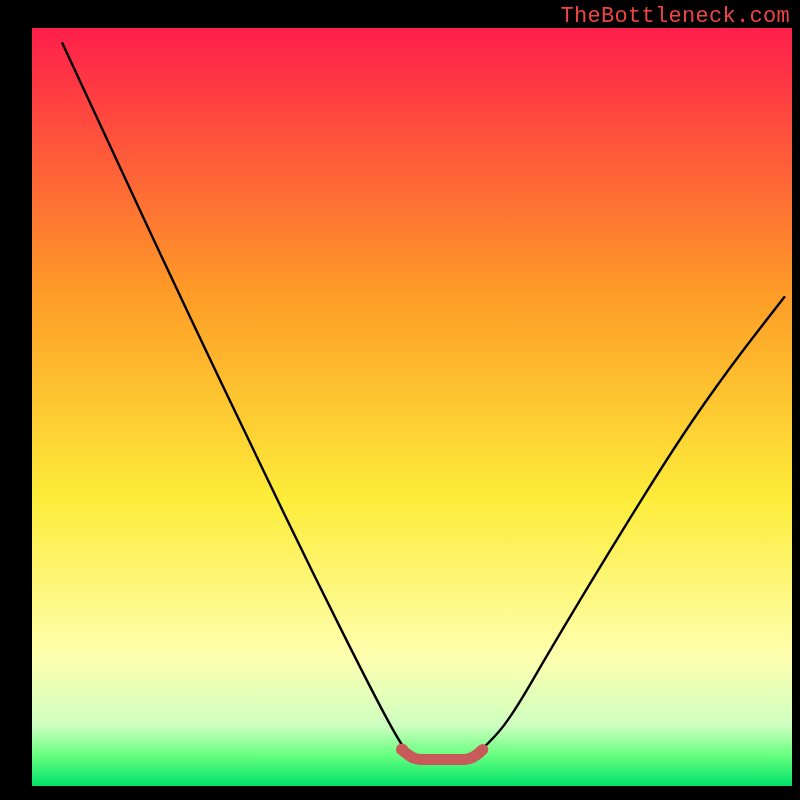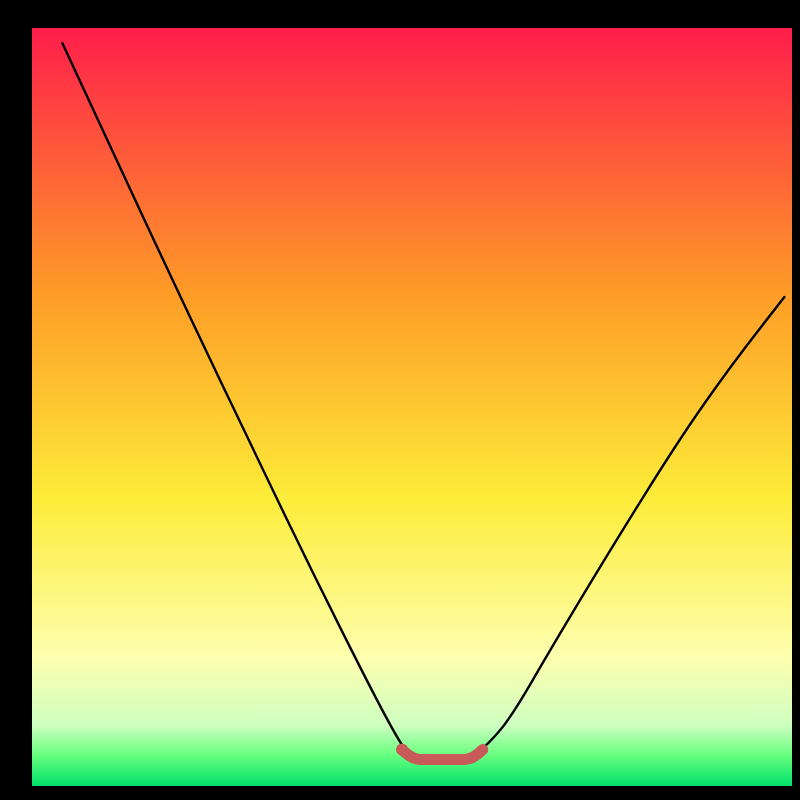--- a/index.html
+++ b/index.html
@@ -15,21 +15,21 @@
     height: 800px;
     position: relative;
     background: #ffffff;
   }
   .watermark {
     position: absolute;
     top: 4px;
     right: 10px;
     font-family: Liberation Mono, monospace;
     font-size: 22px;
-    color: #000000;
+    color: #ef4444;
     letter-spacing: 0.3px;
   }
   svg {
     display: block;
   }
 </style>
 </head>
 <body>
 <div class="container">
 

